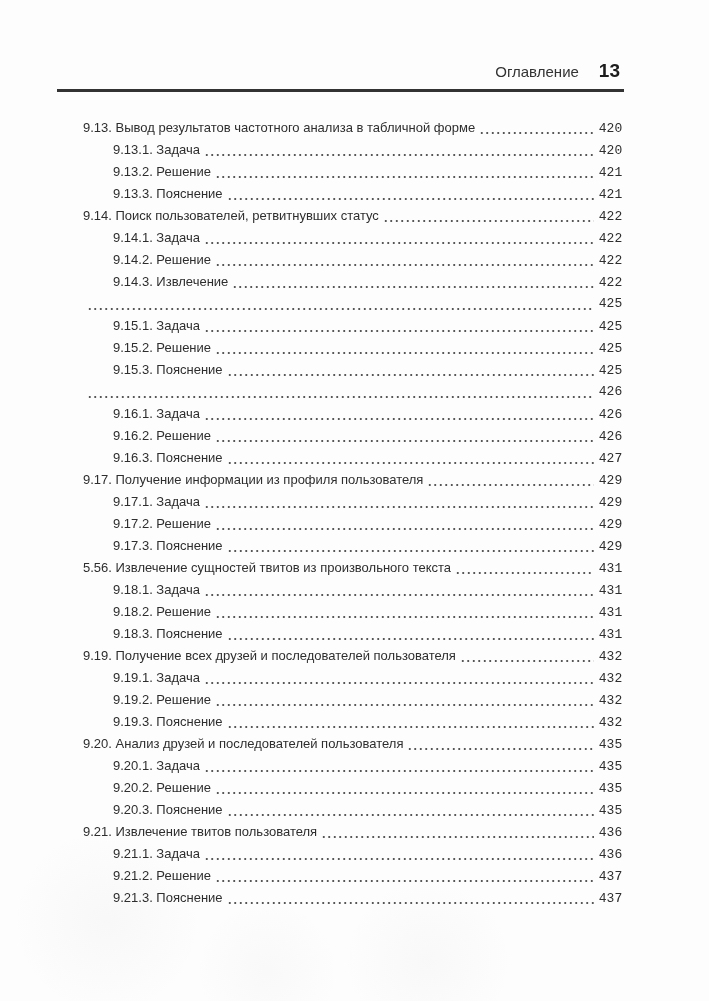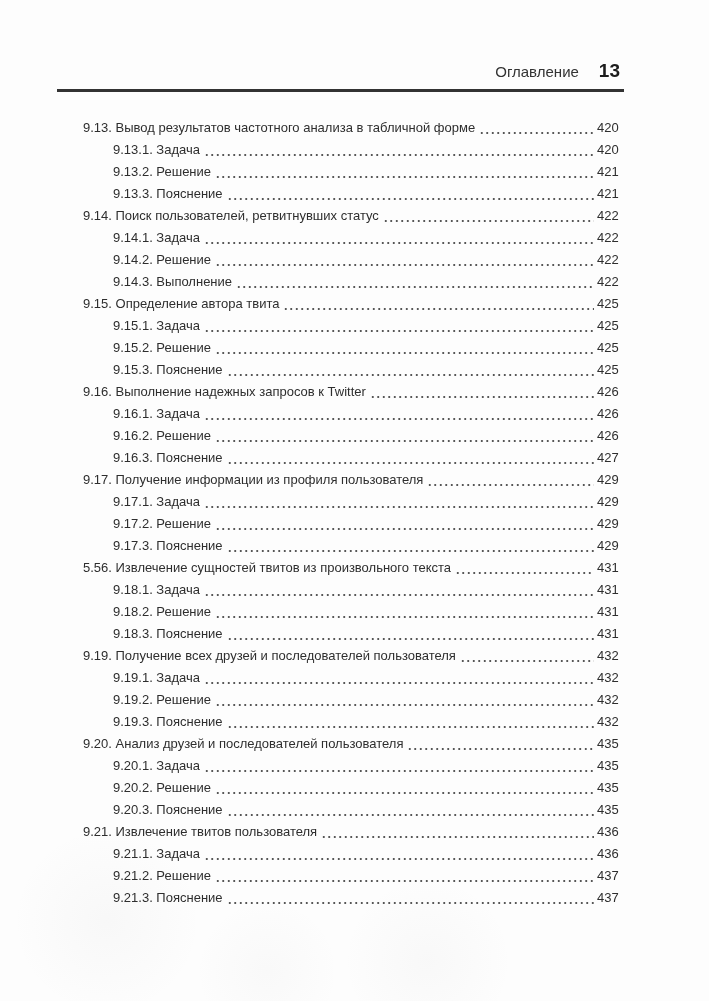--- a/index.html
+++ b/index.html
@@ -73,22 +73,23 @@
     align-self: stretch;
     margin: 0 3px 0 4px;
     background-image: radial-gradient(circle, #565656 1.05px, transparent 1.45px);
     background-size: 5.5px 4px;
     background-repeat: repeat-x;
     background-position: left bottom 3.5px;
   }
   .toc-page {
     flex: 0 0 auto;
     min-width: 27px;
-    text-align: left;
+    text-align: center;
     color: #2e2e2e;
+    font-family: Liberation Mono, monospace;
   }
 </style>
 </head>
 <body>
 
 <div class="page">
   <div class="content">
 
     <header class="page-header">
       <span class="header-title">Оглавление</span>
@@ -127,46 +128,44 @@
     <span class="toc-label">9.14.1. Задача</span>
     <span class="toc-dots"></span>
     <span class="toc-page">422</span>
   </div>
         <div class="toc-row level-2">
     <span class="toc-label">9.14.2. Решение</span>
     <span class="toc-dots"></span>
     <span class="toc-page">422</span>
   </div>
         <div class="toc-row level-2">
-    <span class="toc-label">9.14.3. Выполнение</span>
-    <span class="toc-dots"></span>
-    <span class="toc-page">422</span>
-  </div>
-        <div class="toc-row level-1">
-    <span class="toc-label">9.15. Определение автора твита</span>
+    <span class="toc-label">9.14.3. Извлечение</span>
+    <span class="toc-dots"></span>
+    <span class="toc-page">422</span>
+  </div>
+        <div class="toc-row level-1">
     <span class="toc-dots"></span>
     <span class="toc-page">425</span>
   </div>
         <div class="toc-row level-2">
     <span class="toc-label">9.15.1. Задача</span>
     <span class="toc-dots"></span>
     <span class="toc-page">425</span>
   </div>
         <div class="toc-row level-2">
     <span class="toc-label">9.15.2. Решение</span>
     <span class="toc-dots"></span>
     <span class="toc-page">425</span>
   </div>
         <div class="toc-row level-2">
     <span class="toc-label">9.15.3. Пояснение</span>
     <span class="toc-dots"></span>
     <span class="toc-page">425</span>
   </div>
         <div class="toc-row level-1">
-    <span class="toc-label">9.16. Выполнение надежных запросов к Twitter</span>
     <span class="toc-dots"></span>
     <span class="toc-page">426</span>
   </div>
         <div class="toc-row level-2">
     <span class="toc-label">9.16.1. Задача</span>
     <span class="toc-dots"></span>
     <span class="toc-page">426</span>
   </div>
         <div class="toc-row level-2">
     <span class="toc-label">9.16.2. Решение</span>

